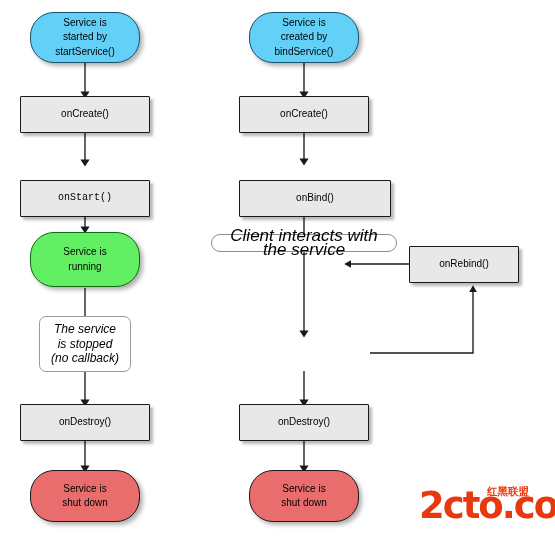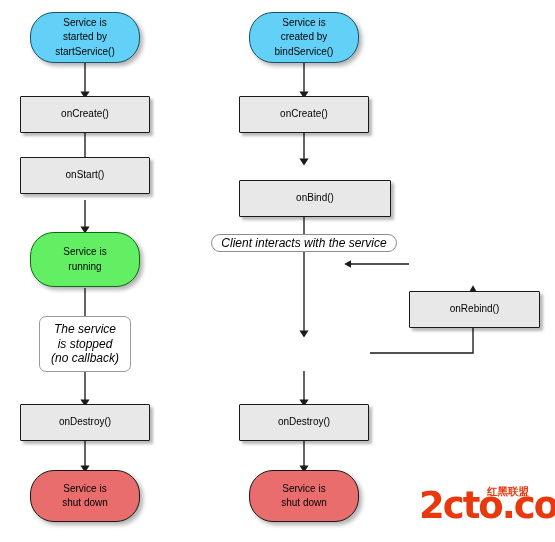--- a/index.html
+++ b/index.html
@@ -71,21 +71,21 @@
     z-index: 4;
     text-align: center;
   }
 
   
   .node.pill {
     background: #ffffff;
     border: 1px solid #8d8d8d;
     border-radius: 999px;
     font-style: italic;
-    font-size: 12px;
+    font-size: 17px;
     padding: 0 7px;
     z-index: 4;
   }
 
   
   #watermark {
     position: absolute;
     left: 419px;
     top: 482px;
     width: 132px;
@@ -150,21 +150,21 @@
     <line x1="409" y1="264" x2="351" y2="264" stroke="#1a1a1a" stroke-width="1.35"></line>
     <path d="M351,260.3 L351,267.7 L344.2,264 z" fill="#1a1a1a"></path>
   </svg>
 
   <div class="node term blue" style="left:30px; top:12px; width:110px; height:51px;">Service is
 started by
 startService()</div>
 
   <div class="node rect" style="left:20px; top:96px; width:130px; height:37px;">onCreate()</div>
 
-  <div class="node rect" style="left:20px; top:157px; width:130px; height:37px;">onStart()</div>
+  <div class="node rect" style="left:20px; top:180px; width:130px; height:37px;font-family:Liberation Mono, monospace;">onStart()</div>
 
   <div class="node term green" style="left:30px; top:232px; width:110px; height:55px;">Service is
 running</div>
 
   <div class="node note" style="left:39px; top:316px; width:92px; height:56px;">The service
 is stopped
 (no callback)</div>
 
   <div class="node rect" style="left:20px; top:404px; width:130px; height:37px;">onDestroy()</div>
 
@@ -174,21 +174,21 @@
   <div class="node term blue" style="left:249px; top:12px; width:110px; height:51px;">Service is
 created by
 bindService()</div>
 
   <div class="node rect" style="left:239px; top:96px; width:130px; height:37px;">onCreate()</div>
 
   <div class="node rect" style="left:239px; top:180px; width:152px; height:37px;">onBind()</div>
 
   <div class="node pill" style="left:211px; top:234px; width:186px; height:18px;">Client interacts with the service</div>
 
-  <div class="node rect" style="left:409px; top:246px; width:131px; height:37px;margin-top:45px;">onRebind()</div>
+  <div class="node rect" style="left:409px; top:246px; width:110px; height:37px;">onRebind()</div>
 
 
   <div class="node rect" style="left:239px; top:404px; width:130px; height:37px;">onDestroy()</div>
 
   <div class="node term red" style="left:249px; top:470px; width:110px; height:52px;">Service is
 shut down</div>
 
   <div id="watermark">
     <span class="wm-main">2cto.com</span>
     <span class="wm-cn">红黑联盟</span>

